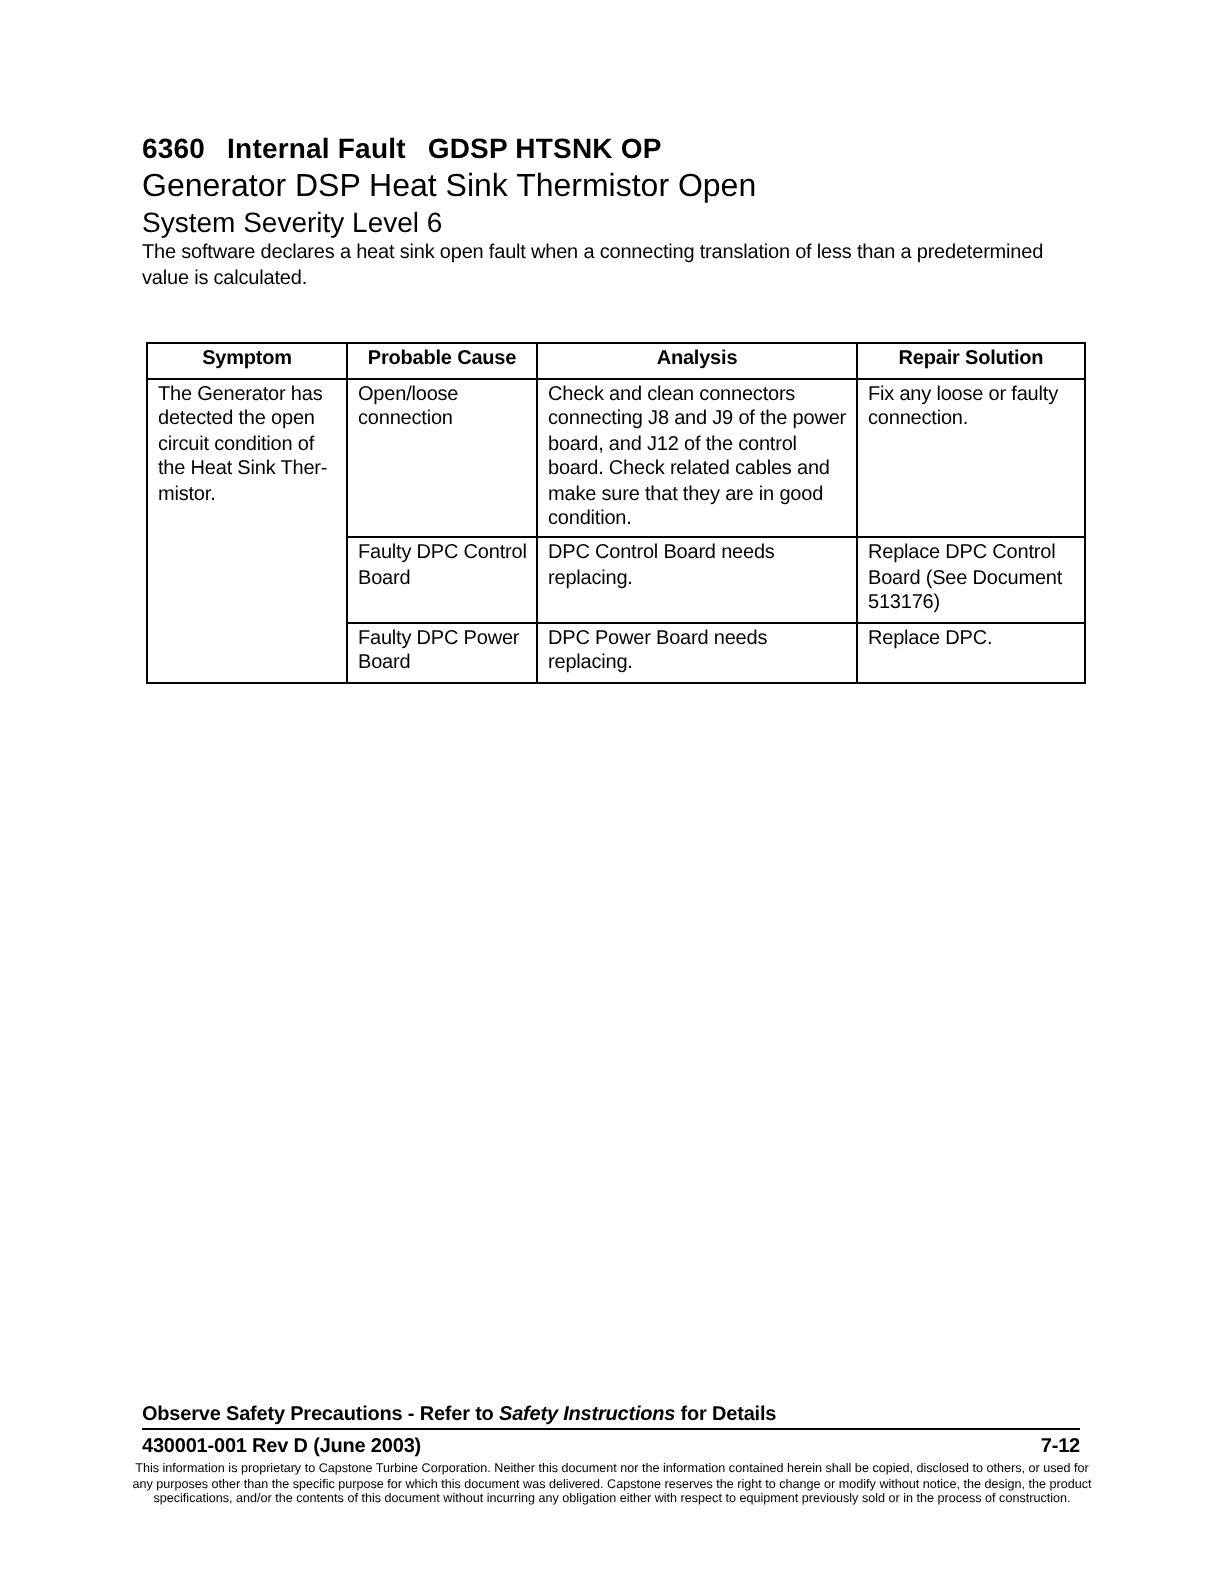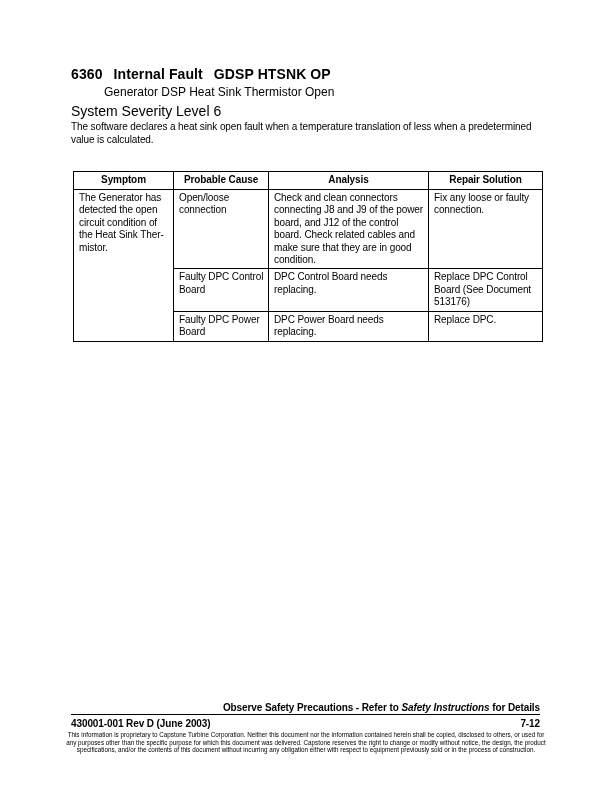--- a/index.html
+++ b/index.html
@@ -13,21 +13,21 @@
   }
   .abs { position: absolute; }
 
   
   .doc-title {
     left: 71px; top: 66px;
     font-size: 14px; font-weight: bold;
     white-space: nowrap; letter-spacing: 0.1px;
   }
   .doc-title .gap { display: inline-block; width: 11px; }
-  .subtitle   { left: 71px; top: 85px;  font-size: 12px; margin-left: 33px; }
+  .subtitle   { left: 71px; top: 85px;  font-size: 16px; }
   .severity   { left: 71px; top: 103px; font-size: 14px; }
   .description{
     left: 71px; top: 120px; width: 472px;
     font-size: 10px; line-height: 13px; letter-spacing: -0.1px;
   }
 
   
   table.fault-table {
     position: absolute; left: 73px; top: 171px;
     width: 469px;
@@ -45,21 +45,21 @@
     font-weight: bold; text-align: center;
     padding: 2px 2px; height: 13px; vertical-align: middle;
   }
   .row-1 td { height: 74px; }
   .row-2 td { height: 33px; }
   .row-3 td { height: 25px; margin-top: 38px; }
 
   
   .safety-line {
     left: 71px; top: 702px; width: 469px;
-    font-size: 10px; font-weight: bold; text-align: right;
+    font-size: 10px; font-weight: bold; text-align: left;
     letter-spacing: -0.1px;
   }
   .safety-line .italic { font-style: italic; }
   .footer-rule {
     left: 71px; top: 714px; width: 469px;
     border-top: 1.5px solid #000000; height: 0;
   }
   .footer-row {
     left: 71px; top: 718px; width: 469px;
     display: flex; align-items: center;
@@ -76,21 +76,21 @@
 </style>
 </head>
 <body>
 
 <div class="abs doc-title">
   <span>6360</span><span class="gap"></span><span>Internal Fault</span><span class="gap"></span><span>GDSP HTSNK OP</span>
 </div>
 
 <div class="abs subtitle">Generator DSP Heat Sink Thermistor Open</div>
 <div class="abs severity">System Severity Level 6</div>
-<div class="abs description">The software declares a heat sink open fault when a temperature translation of less when a predetermined value is calculated.</div>
+<div class="abs description">The software declares a heat sink open fault when a connecting translation of less than a predetermined value is calculated.</div>
 
 <table class="fault-table">
   <colgroup>
     <col style="width:100px">
     <col style="width:95px">
     <col style="width:160px">
     <col style="width:114px">
   </colgroup>
   <thead>
     <tr>

